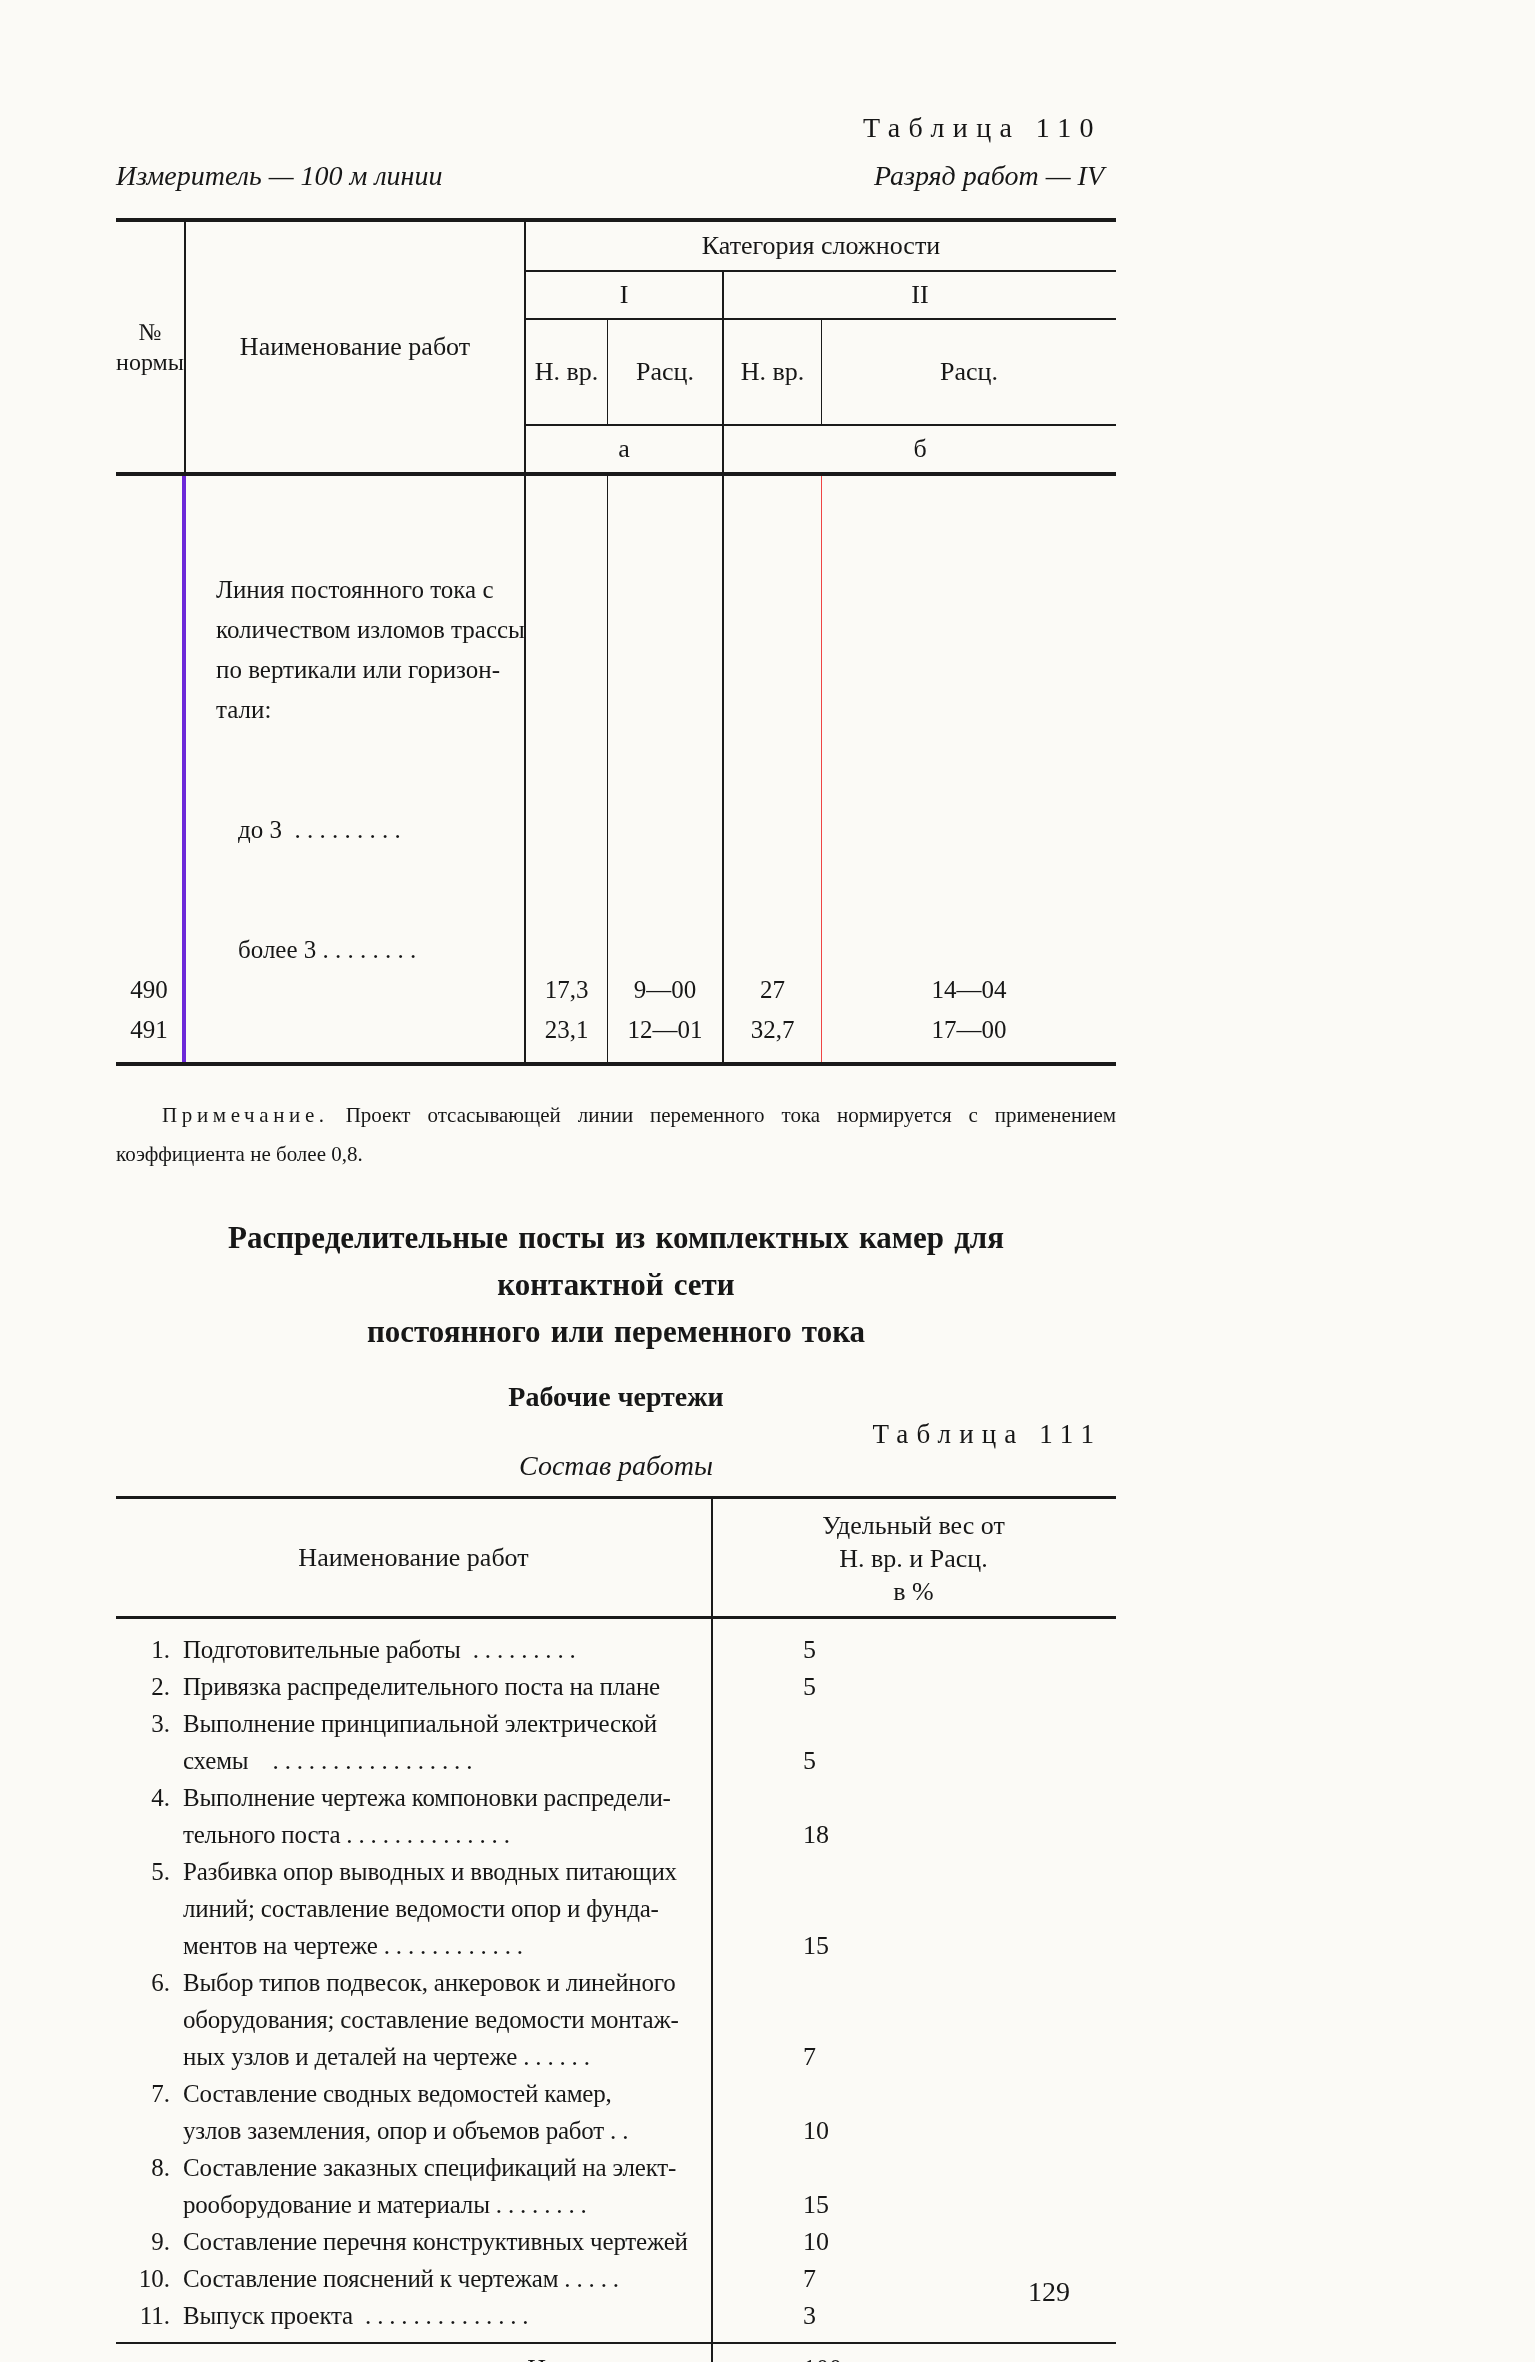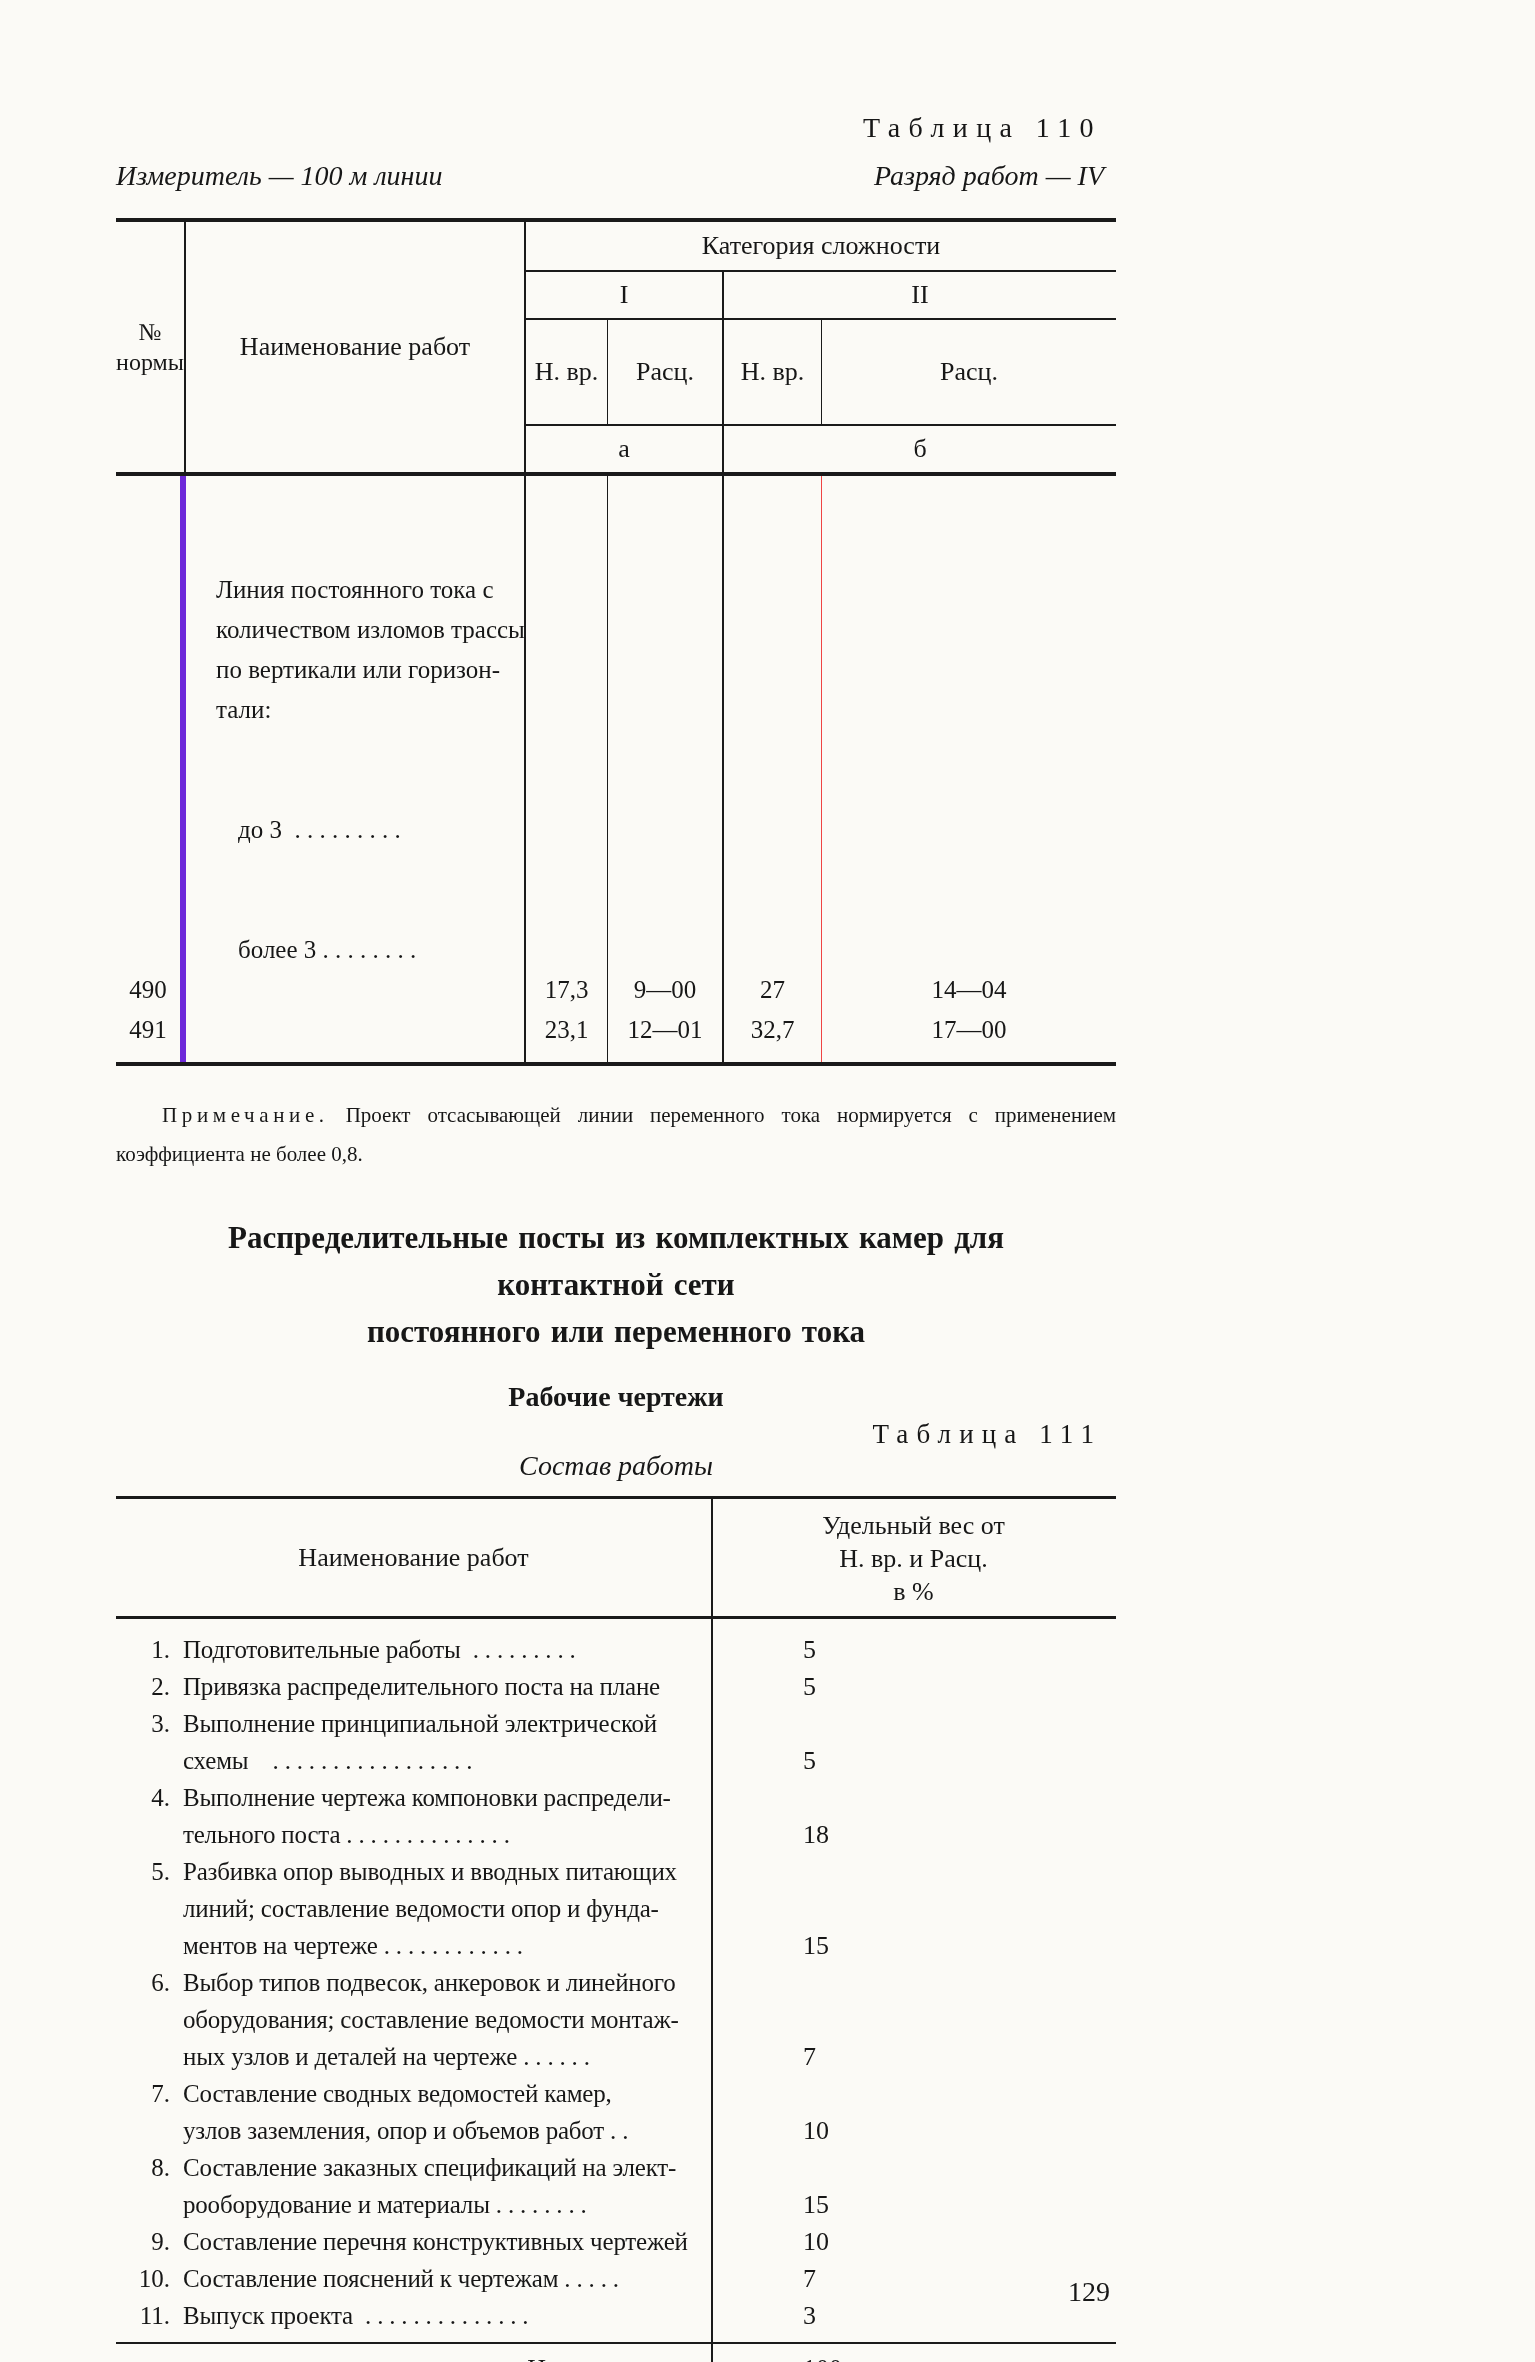--- a/index.html
+++ b/index.html
@@ -43,21 +43,21 @@
   .c-rasc2 { grid-area: 3/6/4/7; border-bottom: 2px solid #1a1a1a; }
   .c-a     { grid-area: 4/3/5/5; border-right: 2px solid #1a1a1a; }
   .c-b     { grid-area: 4/5/5/7; }
 
   .t110-body {
     display: grid;
     grid-template-columns: 70px 340px 82px 116px 98px 294px;
     border-bottom: 4px solid #1a1a1a;
     font-size: 25px; line-height: 40px;
   }
-  .b-num  { border-right: 6px solid #6d28d9; display: flex; flex-direction: column; justify-content: flex-end; align-items: center; padding: 14px 0 12px; }
+  .b-num  { border-right: 4px solid #6d28d9; display: flex; flex-direction: column; justify-content: flex-end; align-items: center; padding: 14px 0 12px; }
   .b-name { border-right: 2px solid #1a1a1a; padding: 14px 6px 12px 30px; white-space: pre; }
   .b-name .rowname { padding-left: 22px; }
   .b-val  { display: flex; flex-direction: column; justify-content: flex-end; align-items: center; padding: 14px 0 12px; }
   .b-v1 { border-right: 1px solid #1a1a1a; }
   .b-v2 { border-right: 2px solid #1a1a1a; }
   .b-v3 { border-right: 1px solid #ef4444; }
 
   
   .note { margin: 30px 0 0; font-size: 21px; line-height: 39px; text-align: justify; text-indent: 46px; }
 
@@ -76,21 +76,21 @@
   .t111-rows { padding: 12px 0 8px; }
   .t111-row { display: flex; line-height: 37px; font-size: 25px; }
   .n-cell { width: 595px; display: flex; padding-left: 8px; }
   .row-num { width: 46px; text-align: right; flex: none; }
   .row-text { margin-left: 13px; white-space: pre; letter-spacing: -0.2px; }
   .v-cell { flex: 1; display: flex; align-items: flex-end; padding-left: 92px; font-size: 26px; }
   .t111-total { display: flex; border-top: 2px solid #1a1a1a; height: 52px; align-items: center; }
   .total-label { width: 595px; text-align: right; padding-right: 16px; font-size: 26px; }
   .total-value { padding-left: 92px; font-size: 26px; }
 
-  .pageno { position: absolute; top: 2276px; left: 1026px; width: 84px; text-align: right; font-size: 28px; }
+  .pageno { position: absolute; top: 2276px; left: 986px; width: 84px; text-align: right; font-size: 28px; }
 </style>
 </head>
 <body>
 
 <div class="content">
 
   <div class="caption-110 ls">Таблица 110</div>
 
   <div class="measure-row">
     <span class="italic">Измеритель — 100 м линии</span>

